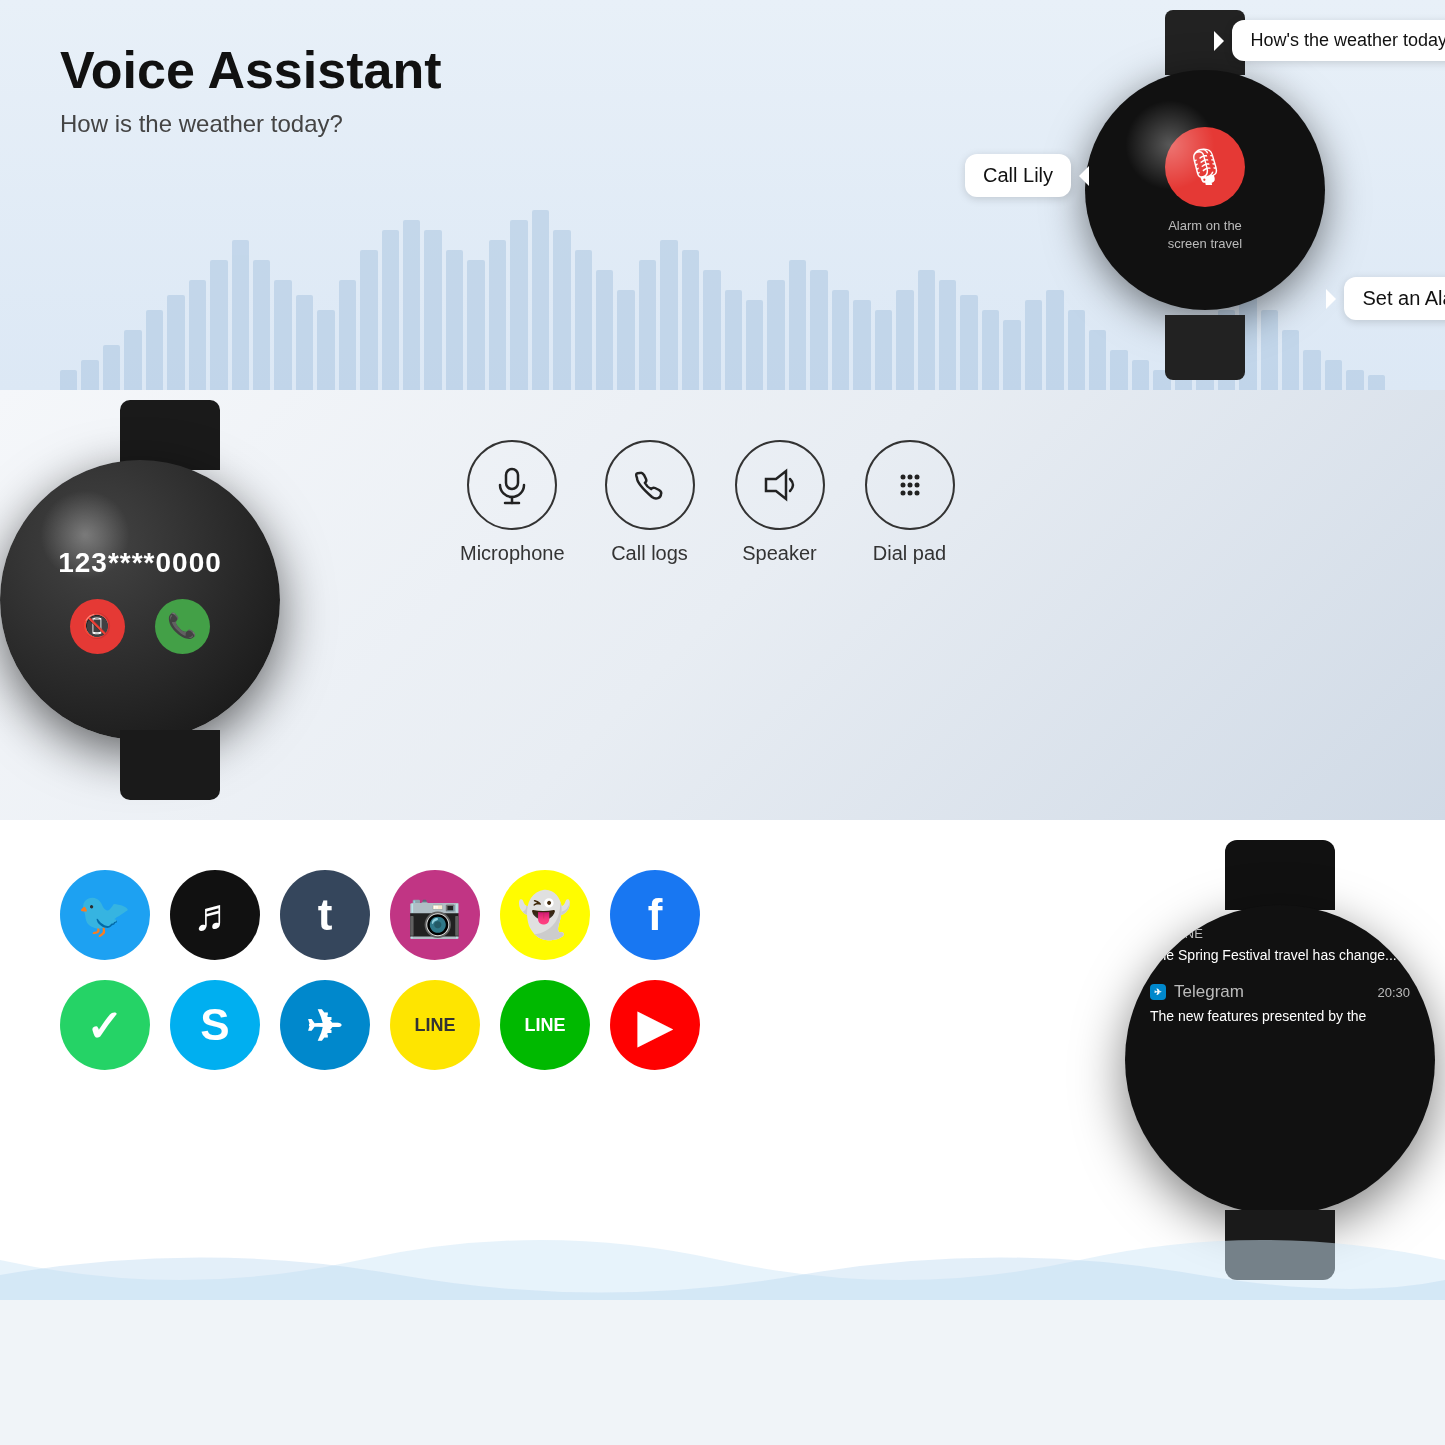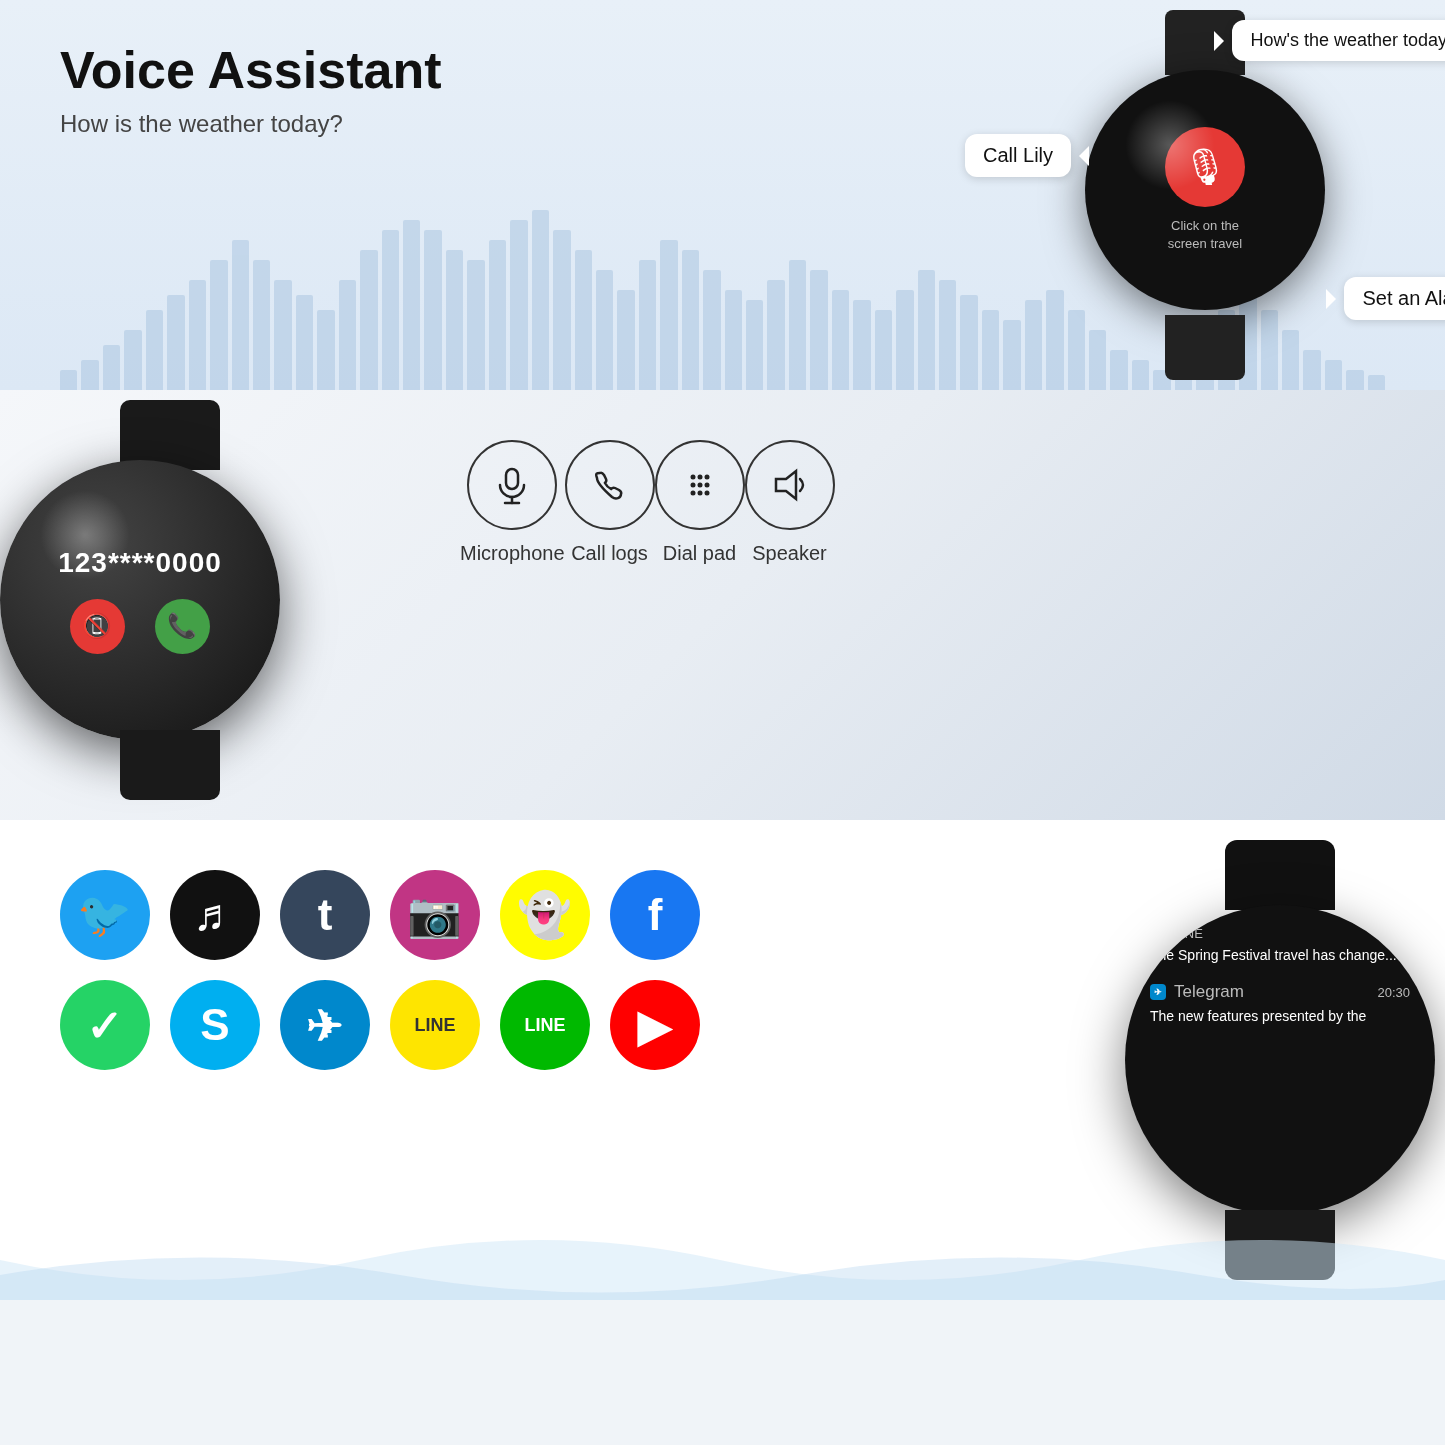--- a/index.html
+++ b/index.html
@@ -109,21 +109,21 @@
       background: white;
       border-radius: 12px;
       padding: 10px 18px;
       font-size: 20px;
       color: #111;
       box-shadow: 0 2px 8px rgba(0,0,0,0.15);
       position: absolute;
       white-space: nowrap;
     }
     .bubble-call-lily {
-      top: 124px;
+      top: 144px;
       left: -80px;
     }
     .bubble-weather {
       top: 10px;
       right: -110px;
       font-size: 18px;
     }
     .bubble-alarm {
       bottom: 60px;
       right: -130px;
@@ -261,20 +261,21 @@
       padding: 50px 60px 40px 40px;
     }
     .bt-title {
       font-size: 56px;
       font-weight: 900;
       color: #111;
       margin-bottom: 50px;
     }
     .bt-features {
       display: flex;
+      gap: 40px;
       align-items: flex-start;
     }
     .bt-feature {
       display: flex;
       flex-direction: column;
       align-items: center;
       gap: 12px;
     }
     .bt-feature-icon {
       width: 90px;
@@ -488,21 +489,21 @@
     </div>
 
   <div class="watch-voice">
     <div class="watch-strap-top"></div>
     <div class="watch-circle-outer">
       <div class="watch-glare"></div>
       <div class="mic-icon-red">
         <span style="font-size:36px; color:white;">🎙</span>
       </div>
       <div class="watch-screen-text">
-        <span>Click on the</span><br>
+        <span>Alarm on the</span><br>
         <span>screen travel</span>
       </div>
     </div>
     <div class="watch-strap-bottom"></div>
 
     <div class="bubble bubble-call-lily">Call Lily</div>
     <div class="bubble bubble-weather">How's the weather today?</div>
     <div class="bubble bubble-alarm">Set an Alarm</div>
   </div>
 </div>
@@ -540,46 +541,46 @@
           </div>
       <span class="bt-feature-label">Microphone</span>
     </div>
         <div class="bt-feature">
       <div class="bt-feature-icon">
             <svg width="40" height="40" viewBox="0 0 40 40" fill="none" xmlns="http://www.w3.org/2000/svg">
         <path d="M10 8c0 0 2-1 4 2l2 4c0 0 1 2-1 4 0 0 2 4 6 6 0 0 2-2 4-1l4 2c3 2 2 4 2 4 0 4-5 6-9 3C14 25 7 18 7 13c-2-5 0-5 3-5z" stroke="#222" stroke-width="2.5" stroke-linecap="round"></path>
       </svg>
           </div>
       <span class="bt-feature-label">Call logs</span>
+    </div>
+        <div class="bt-feature">
+      <div class="bt-feature-icon">
+            <svg width="40" height="40" viewBox="0 0 40 40" fill="none" xmlns="http://www.w3.org/2000/svg">
+        <polygon points="6,14 16,14 26,6 26,34 16,26 6,26" stroke="#222" stroke-width="2.5" fill="none"></polygon>
+        <path d="M30 14c2 2 3 4 3 6s-1 4-3 6" stroke="#222" stroke-width="2.5" stroke-linecap="round"></path>
+      </svg>
+          </div>
+      <span class="bt-feature-label">Speaker</span>
     </div>
         <div class="bt-feature">
       <div class="bt-feature-icon">
             <svg width="40" height="40" viewBox="0 0 40 40" fill="none" xmlns="http://www.w3.org/2000/svg">
         <circle cx="13" cy="12" r="2.5" fill="#222"></circle>
         <circle cx="20" cy="12" r="2.5" fill="#222"></circle>
         <circle cx="27" cy="12" r="2.5" fill="#222"></circle>
         <circle cx="13" cy="20" r="2.5" fill="#222"></circle>
         <circle cx="20" cy="20" r="2.5" fill="#222"></circle>
         <circle cx="27" cy="20" r="2.5" fill="#222"></circle>
         <circle cx="13" cy="28" r="2.5" fill="#222"></circle>
         <circle cx="20" cy="28" r="2.5" fill="#222"></circle>
         <circle cx="27" cy="28" r="2.5" fill="#222"></circle>
       </svg>
           </div>
       <span class="bt-feature-label">Dial pad</span>
     </div>
-        <div class="bt-feature">
-      <div class="bt-feature-icon">
-            <svg width="40" height="40" viewBox="0 0 40 40" fill="none" xmlns="http://www.w3.org/2000/svg">
-        <polygon points="6,14 16,14 26,6 26,34 16,26 6,26" stroke="#222" stroke-width="2.5" fill="none"></polygon>
-        <path d="M30 14c2 2 3 4 3 6s-1 4-3 6" stroke="#222" stroke-width="2.5" stroke-linecap="round"></path>
-      </svg>
-          </div>
-      <span class="bt-feature-label">Speaker</span>
-    </div>
       </div>
   </div>
 </div>
 
 <div class="section-notification">
   <div class="notif-left">
     <div class="social-icons-grid">
       <div class="social-row">
 
       <div class="social-icon" style="background: rgb(29, 161, 242); color: white;">🐦</div>

